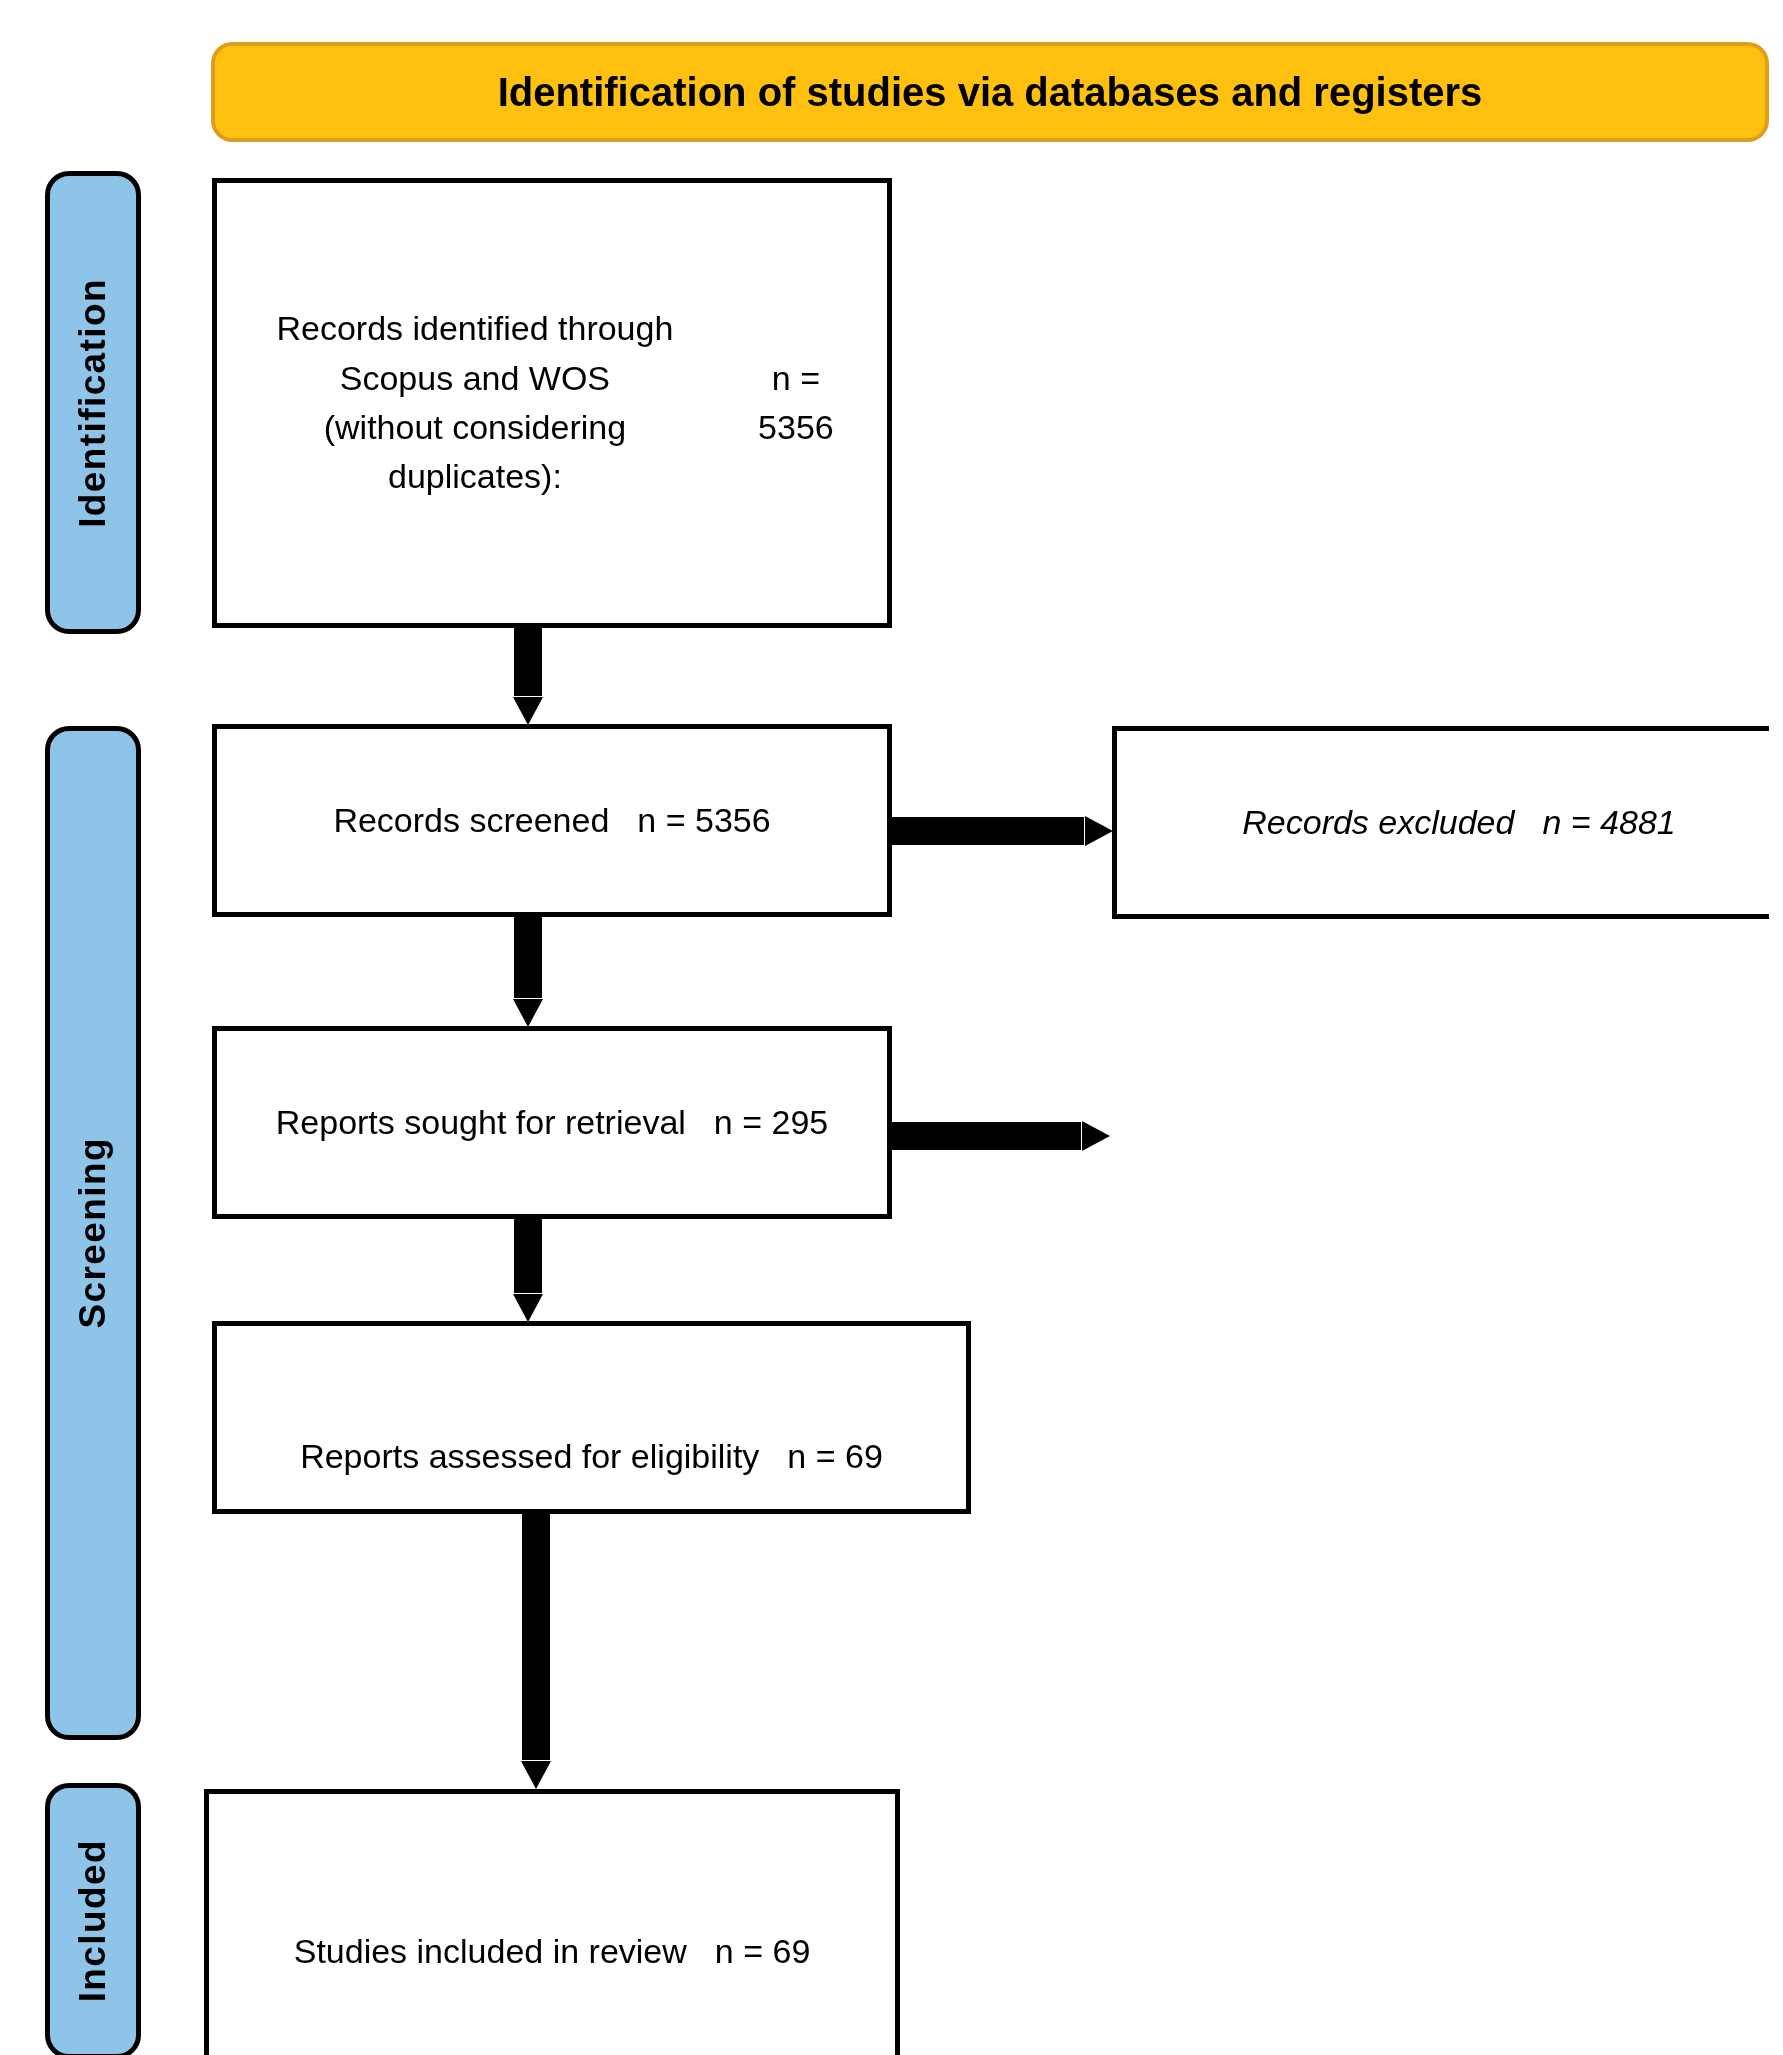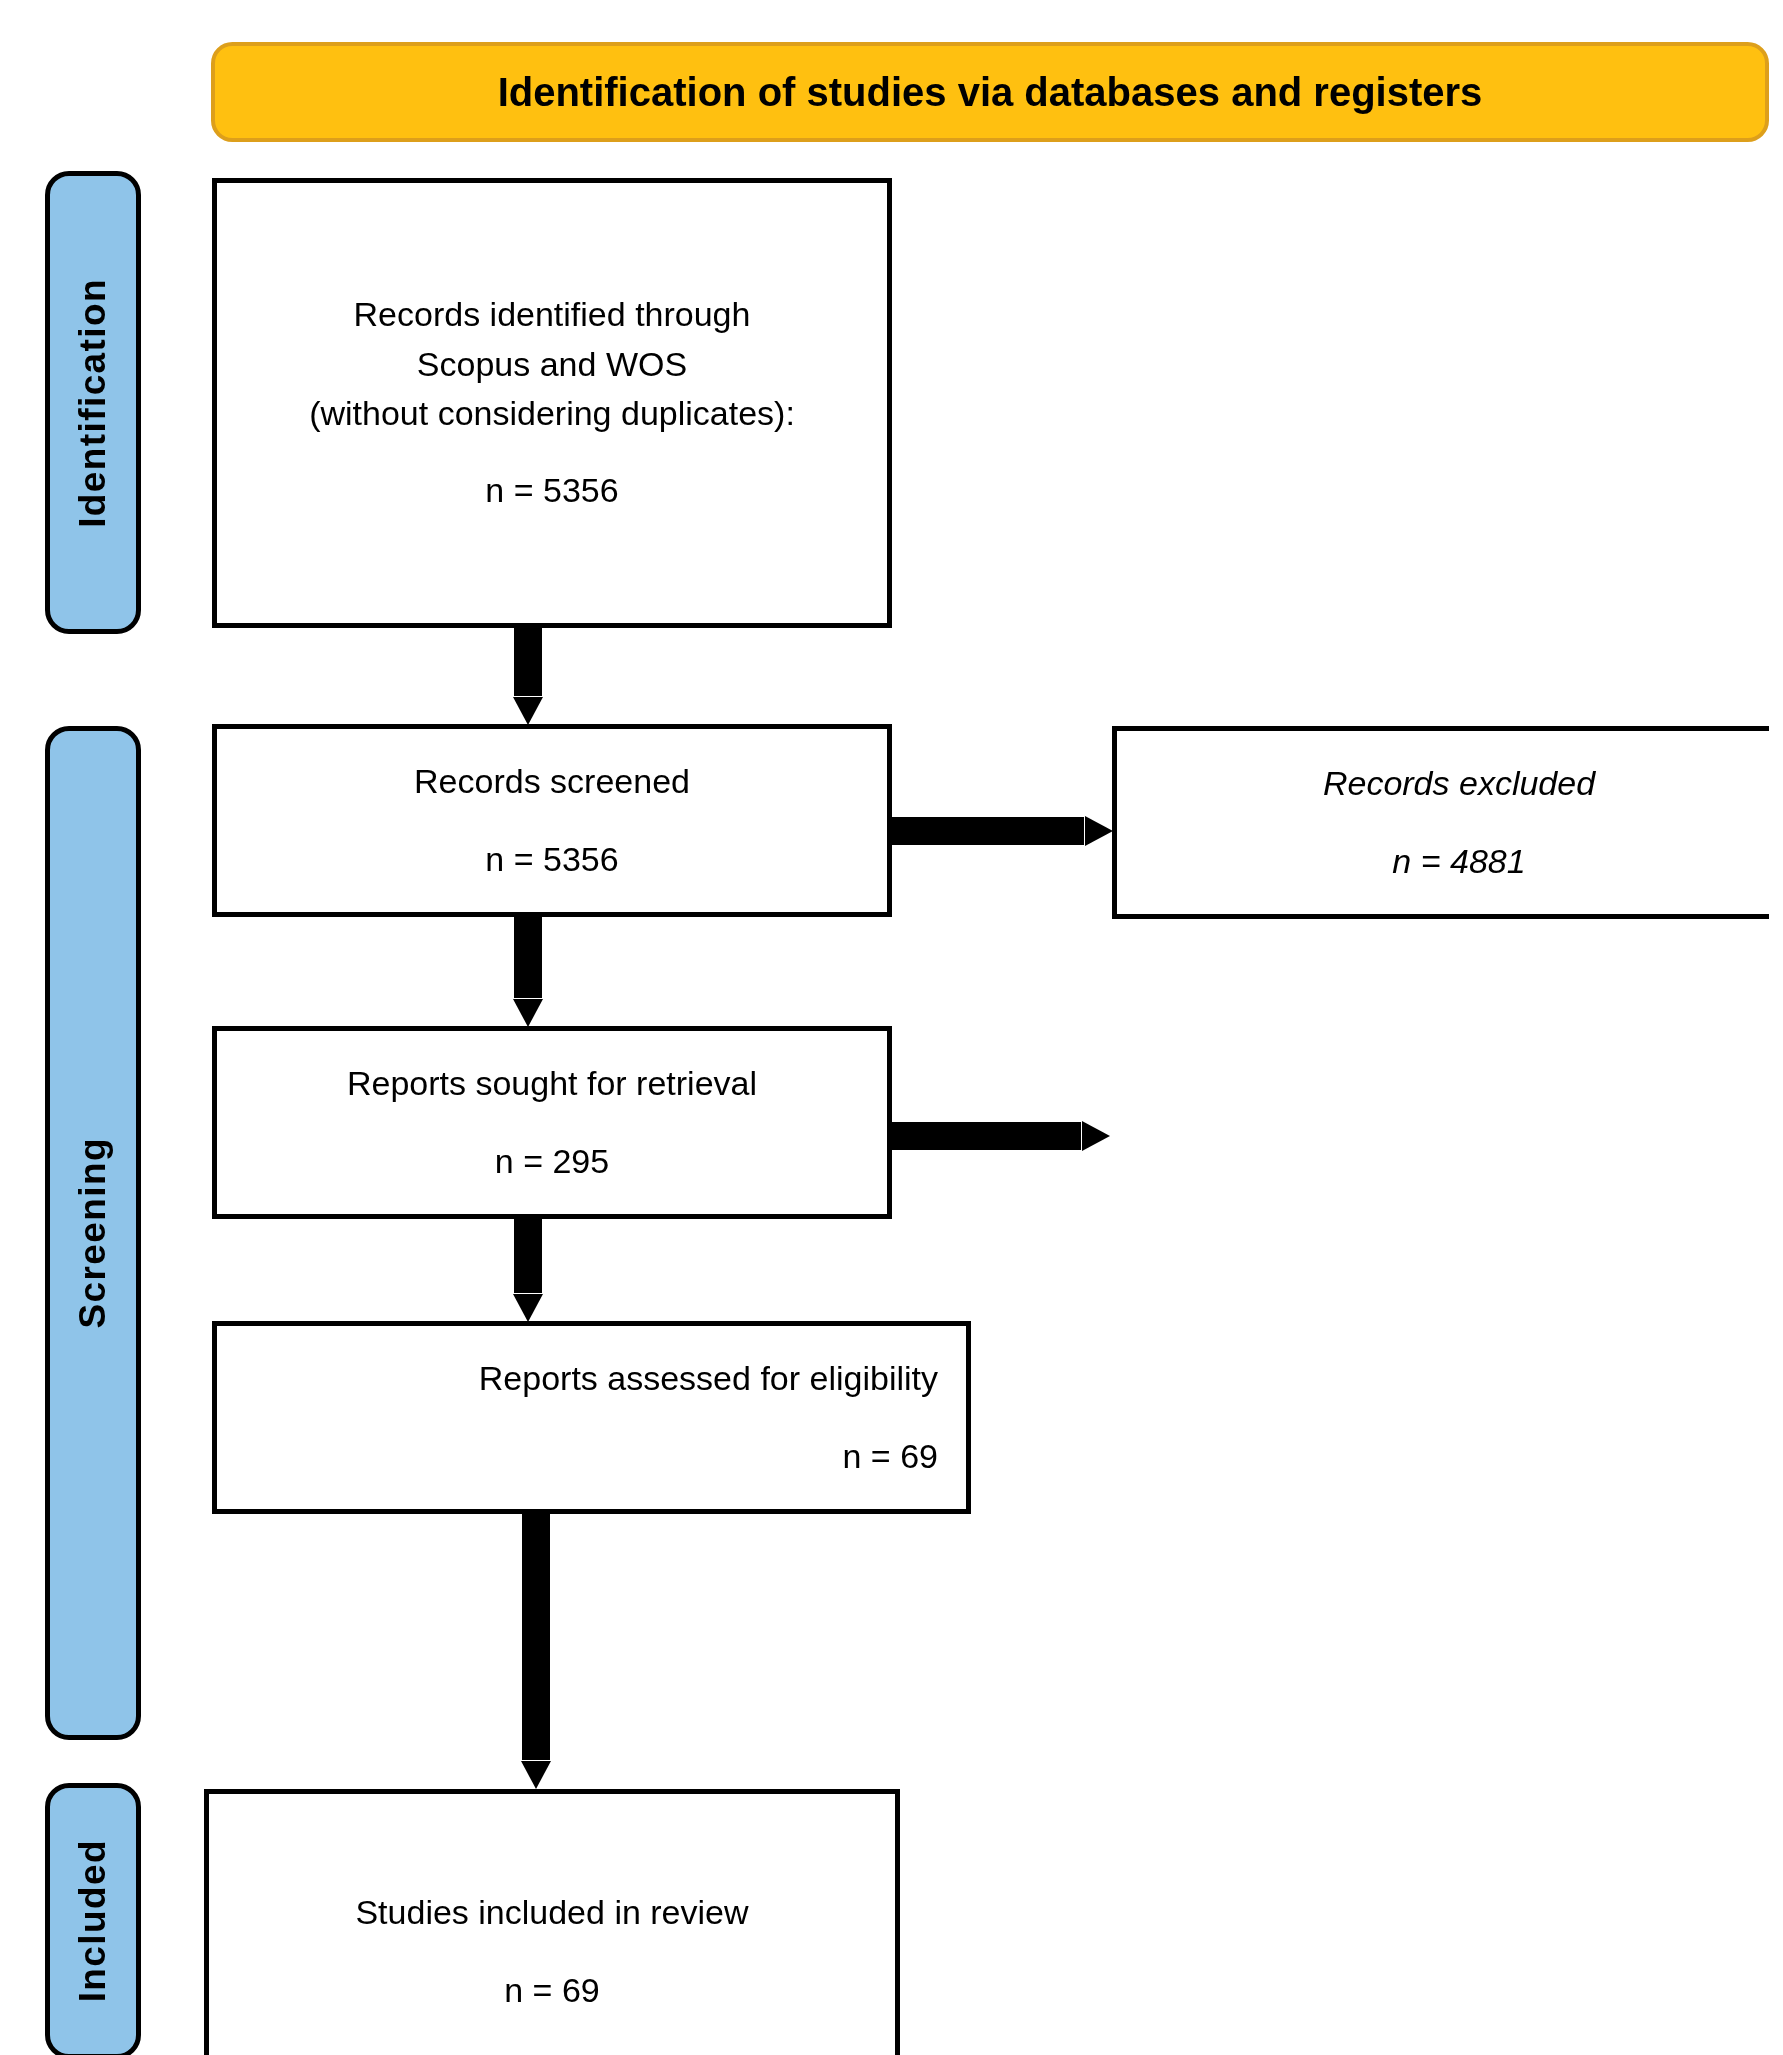--- a/index.html
+++ b/index.html
@@ -50,21 +50,21 @@
     font-size: 37px;
     letter-spacing: 1.4px;
     white-space: nowrap;
   }
 
   
   .box {
     position: absolute;
     background: #ffffff;
     border: 5px solid var(--box-border);
-    display: flex; flex-direction: column;
+    display: flex; flex-direction: row;
     align-items: center; justify-content: center;
     text-align: center;
     font-size: 34px; line-height: 1.45;
   }
   .box .label { white-space: pre-line; }
   .box-records-identified   { left: 184px;  top: 150px;  width: 680px; height: 450px; }
   .box-records-screened     { left: 184px;  top: 696px;  width: 680px; height: 193px; }
   .box-reports-sought       { left: 184px;  top: 998px; width: 680px; height: 193px; align-items: center; }
   .box-reports-assessed     { left: 184px;  top: 1293px; width: 759px; height: 193px; align-items: flex-end; }
   .box-studies-included     { left: 176px;  top: 1761px; width: 696px; height: 325px; }

